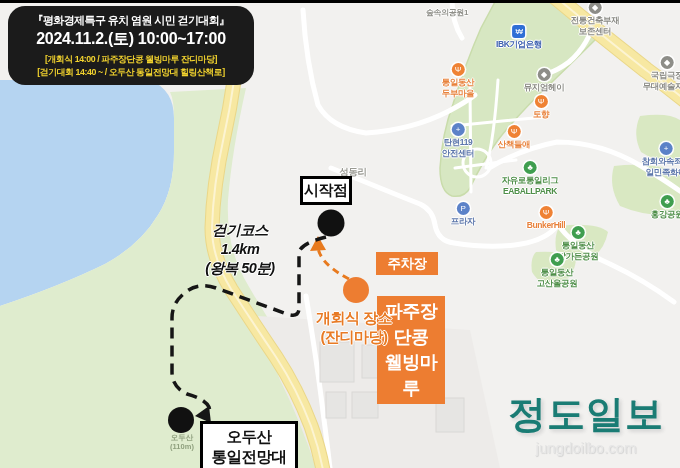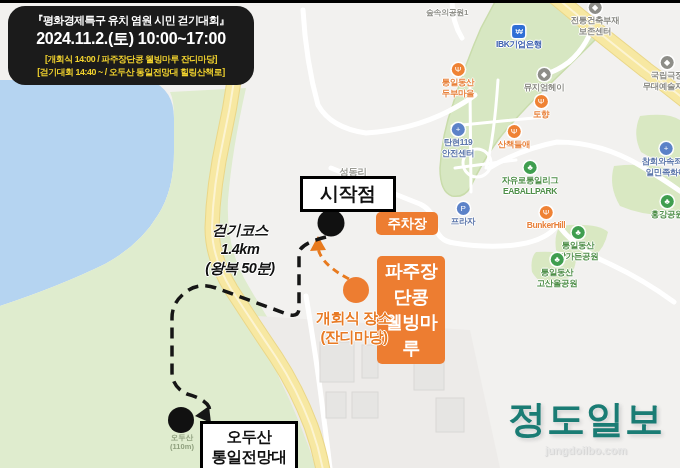--- a/index.html
+++ b/index.html
@@ -22,43 +22,43 @@
     font-size:8.5px;font-weight:bold;line-height:1.3;white-space:nowrap;letter-spacing:-0.4px;
     text-shadow:1px 0 0 #fff,-1px 0 0 #fff,0 1px 0 #fff,0 -1px 0 #fff;}
   .poi-icon{width:13px;height:13px;border-radius:50%;color:#fff;font-size:8px;line-height:13px;
     text-align:center;margin-bottom:1px;box-shadow:0 0 0 1.5px rgba(255,255,255,.95);
     text-shadow:none;font-weight:normal;display:block;}
   .poi-icon.sq{border-radius:3px;}
 
   
   .black-box{position:absolute;background:#fff;border:3px solid #000;font-weight:bold;text-align:center;
     color:#111;box-sizing:border-box;}
-  #start-label-box{left:300px;top:176px;padding:2px 17px;font-size:19px;letter-spacing:-0.5px;}
+  #start-label-box{left:300px;top:176px;padding:2px 1px;font-size:15px;letter-spacing:-0.5px;}
   #observatory-box{left:200px;top:421px;width:98px;padding:3px 4px;font-size:15.5px;line-height:1.32;letter-spacing:-0.5px;}
   .orange-box{position:absolute;background:var(--orange);color:#fff;font-weight:bold;text-align:center;
-    border-radius:5px;box-sizing:border-box;letter-spacing:-0.5px;}
+    border-radius:0;box-sizing:border-box;letter-spacing:-0.5px;margin-top:40px;}
   #parking-box{left:376px;top:212px;width:62px;height:23px;font-size:13.5px;line-height:23px;}
   #wellbeing-box{left:377px;top:256px;width:68px;padding:3px 0;font-size:18px;line-height:1.42;}
   #ceremony-label{position:absolute;left:354px;top:309px;transform:translateX(-50%);
     color:var(--orange-text);font-size:15px;font-weight:bold;text-align:center;line-height:1.25;
     white-space:nowrap;letter-spacing:-0.5px;
     text-shadow:1px 0 0 #fff,-1px 0 0 #fff,0 1px 0 #fff,0 -1px 0 #fff;}
   #course-label{position:absolute;left:240px;top:221px;transform:translateX(-50%);
     color:#111;font-size:14.5px;font-weight:bold;font-style:italic;text-align:center;line-height:1.3;
     white-space:nowrap;letter-spacing:-0.5px;
     text-shadow:1px 0 0 #fff,-1px 0 0 #fff,0 1px 0 #fff,0 -1px 0 #fff;}
   #mountain-label{position:absolute;left:182px;top:433px;transform:translateX(-50%);
     color:#8fa07e;font-size:7.5px;font-weight:bold;text-align:center;line-height:1.2;white-space:nowrap;}
 
   
   #watermark{position:absolute;right:16px;bottom:12px;text-align:center;pointer-events:none;}
   #watermark .wm-title{font-size:38px;font-weight:bold;color:#0f766e;opacity:.95;letter-spacing:1px;
     text-shadow:1px 1px 0 #dcdcdc,2px 2px 4px #c9c9c9;}
-  #watermark .wm-url{font-size:11px;color:#e6e6e6;opacity:.9;margin-top:-1px;
-    text-shadow:1px 1px 1px #cfcfcf;font-weight:bold;}
+  #watermark .wm-url{font-size:15px;color:#e6e6e6;opacity:.9;margin-top:-1px;
+    text-shadow:1px 1px 1px #cfcfcf;}
 </style>
 </head>
 <body>
 
 <div id="stage">
 
   <svg width="680" height="468" viewBox="0 0 680 468">
     <rect x="0" y="0" width="680" height="468" fill="#f2f1ef"></rect>
     <path d="M0,80 L150,80 Q174,90 174,118 L174,152 Q174,190 158,215 Q140,245 105,264 Q60,286 0,306 Z" fill="#b5d4f1"></path>
     <path d="M170,92 L246,88 Q232,150 228,200 Q226,245 244,278 Q262,310 285,345 Q305,378 316,412 Q322,440 324,468 L0,468 L0,306 Q60,286 105,264 Q140,245 158,215 Q174,190 174,152 L174,118 Q174,100 170,92 Z" fill="#dfecce"></path>

